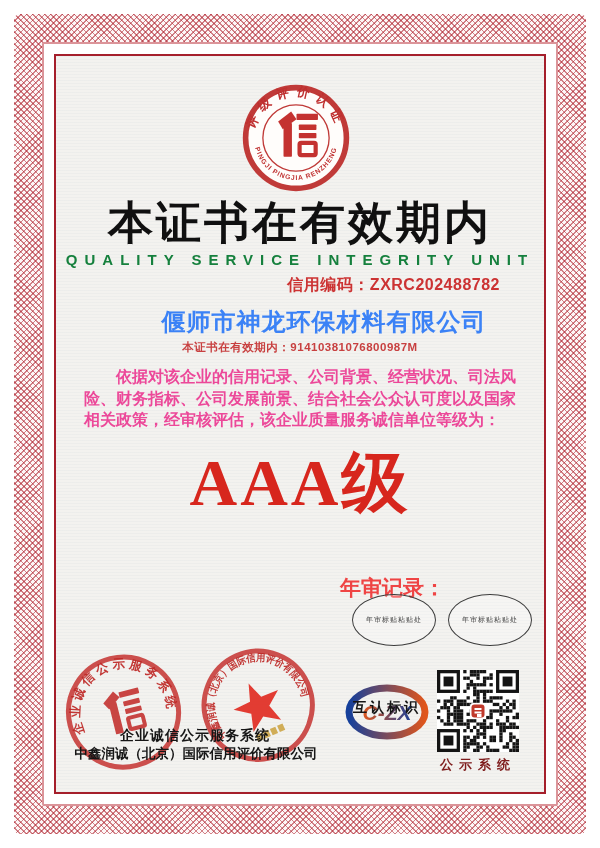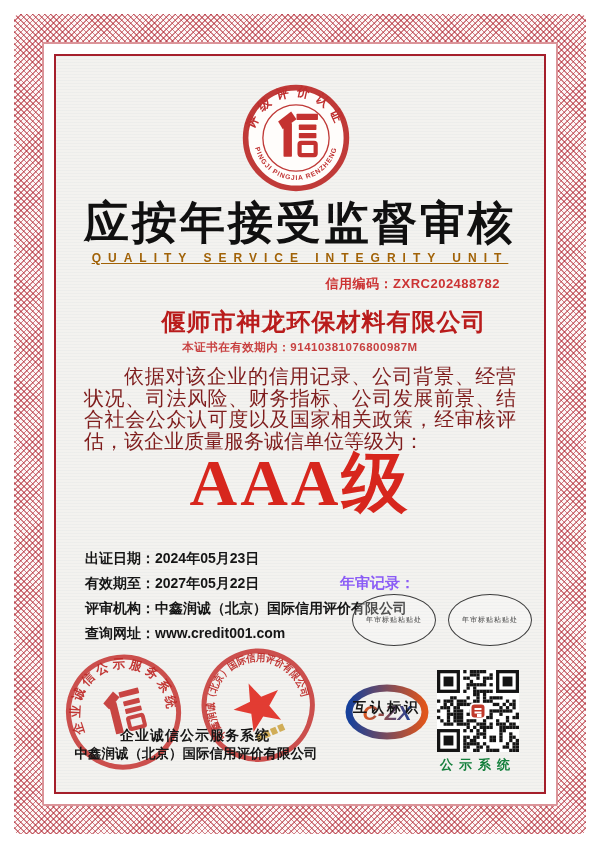--- a/index.html
+++ b/index.html
@@ -17,52 +17,52 @@
   .paper{position:absolute;inset:54px;border:2.5px solid #a51f2b;
     background:
       repeating-linear-gradient(0deg, rgba(205,212,216,.16) 0 1px, transparent 1px 3px),
       #f3f2ef;}
 
   .abs{position:absolute;}
   .ctr{left:0;right:0;text-align:center;}
 
   
   .title{top:198px;font-size:45px;font-weight:900;letter-spacing:3px;color:#101010;line-height:1.1;}
-  .subtitle{top:251px;font-size:12px;font-weight:700;letter-spacing:7px;color:#a16207;text-decoration:underline;}
-  .credit-code{top:275px;right:100px;font-size:13px;font-weight:800;color:#cc3333;letter-spacing:.5px;}
-
-  .company{top:306px;font-size:24px;font-weight:900;color:#b91c1c;letter-spacing:1px;margin-left:48px;}
+  .subtitle{top:251px;font-size:15px;font-weight:700;letter-spacing:7px;color:#15803d;}
+  .credit-code{top:275px;right:100px;font-size:16px;font-weight:800;color:#cc3333;letter-spacing:.5px;}
+
+  .company{top:306px;font-size:24px;font-weight:900;color:#3b82f6;letter-spacing:1px;margin-left:48px;}
   .uscc{top:340px;font-size:11.5px;font-weight:700;color:#c84040;letter-spacing:.5px;}
 
-  .paragraph{top:366px;left:84px;width:432px;font-size:20px;font-weight:400;color:#7f1d1d;
+  .paragraph{top:366px;left:84px;width:432px;font-size:16px;font-weight:700;color:#ec4899;
     line-height:21.5px;text-align:justify;text-indent:2em;}
 
   .grade{top:438px;font-size:66px;font-weight:700;color:#d7261d;letter-spacing:3px;
     font-family:"Liberation Serif", serif;}
 
   
   .details{top:546px;left:85px;font-size:14px;font-weight:800;color:#151515;}
   .details .row{height:25px;line-height:25px;white-space:nowrap;}
-  .annual-label{top:574px;left:340px;font-size:15px;font-weight:800;color:#8b5cf6;}
+  .annual-label{top:574px;left:340px;font-size:21px;font-weight:800;color:#ef4444;}
   .sticker{position:absolute;width:82px;height:50px;border:1.6px solid #3d3d3d;border-radius:50%;
     display:flex;align-items:center;justify-content:center;background:rgba(255,255,255,.25);}
   .sticker span{font-size:7px;color:#444;letter-spacing:1px;}
   .sticker.s1{left:352px;top:594px;}
   .sticker.s2{left:448px;top:594px;}
 
   
   .seal{position:absolute;}
   .seal.a{left:64px;top:652px;transform:rotate(-14deg);}
   .seal.b{left:200px;top:646px;transform:rotate(-24deg);}
   .overlay-line1{top:727px;left:85px;width:220px;text-align:center;font-size:14px;font-weight:800;color:#161616;letter-spacing:1px;}
   .overlay-line2{top:745px;left:64px;width:264px;text-align:center;font-size:13.5px;font-weight:800;color:#161616;}
   .czx{left:343px;top:684px;}
   .mutual-label{top:699px;left:343px;width:88px;text-align:center;font-size:14px;font-weight:800;letter-spacing:3px;color:#161616;}
   .qr{left:437px;top:670px;width:82px;height:82px;background:#fff;padding:0;}
-  .qr-label{top:756px;left:427px;width:102px;text-align:center;font-size:13px;font-weight:800;letter-spacing:6px;color:#15803d;}
+  .qr-label{top:756px;left:427px;width:102px;text-align:center;font-size:13px;font-weight:800;letter-spacing:6px;color:#7f1d1d;}
   .note{top:770px;left:62px;width:478px;font-size:10.5px;font-weight:700;color:#3f3434;letter-spacing:.2px;white-space:nowrap;}
 
   svg text{font-family:"Liberation Sans", sans-serif;}
 </style>
 </head>
 <body>
 
 <div class="page">
 
   <div class="lattice"></div>
@@ -95,37 +95,31 @@
       <text font-size="13.5" font-weight="900" fill="#bf2f2f" letter-spacing="7">
         <textPath href="#arcTop" startOffset="50%" text-anchor="middle">评级评价认证</textPath>
       </text>
       <text font-size="7.2" font-weight="700" fill="#bf2f2f" letter-spacing="1">
         <textPath href="#arcBottom" startOffset="50%" text-anchor="middle">PINGJI PINGJIA RENZHENG</textPath>
       </text>
       <use href="#xin-glyph" transform="translate(33.5,30) scale(0.82)"></use>
     </svg>
   </div>
 
-  <div class="abs ctr title">应按年接受监督审核</div>
+  <div class="abs ctr title">本证书在有效期内</div>
   <div class="abs ctr subtitle">QUALITY SERVICE INTEGRITY UNIT</div>
   <div class="abs credit-code"><span>信用编码：</span><span>ZXRC202488782</span></div>
 
   <div class="abs ctr company">偃师市神龙环保材料有限公司</div>
   <div class="abs ctr uscc"><span>本证书在有效期内：</span><span>91410381076800987M</span></div>
 
   <div class="abs paragraph">依据对该企业的信用记录、公司背景、经营状况、司法风险、财务指标、公司发展前景、结合社会公众认可度以及国家相关政策，经审核评估，该企业质量服务诚信单位等级为：</div>
 
   <div class="abs ctr grade">AAA级</div>
 
-  <div class="abs details">
-    <div class="row"><span>出证日期：</span><span>2024年05月23日</span></div>
-    <div class="row"><span>有效期至：</span><span>2027年05月22日</span></div>
-    <div class="row"><span>评审机构：</span><span>中鑫润诚（北京）国际信用评价有限公司</span></div>
-    <div class="row"><span>查询网址：</span><span>www.credit001.com</span></div>
-  </div>
 
   <div class="abs annual-label">年审记录：</div>
   <div class="sticker s1">
       <span>年审标贴粘贴处</span>
     </div>
   <div class="sticker s2">
       <span>年审标贴粘贴处</span>
     </div>
 
   <div class="seal a">

